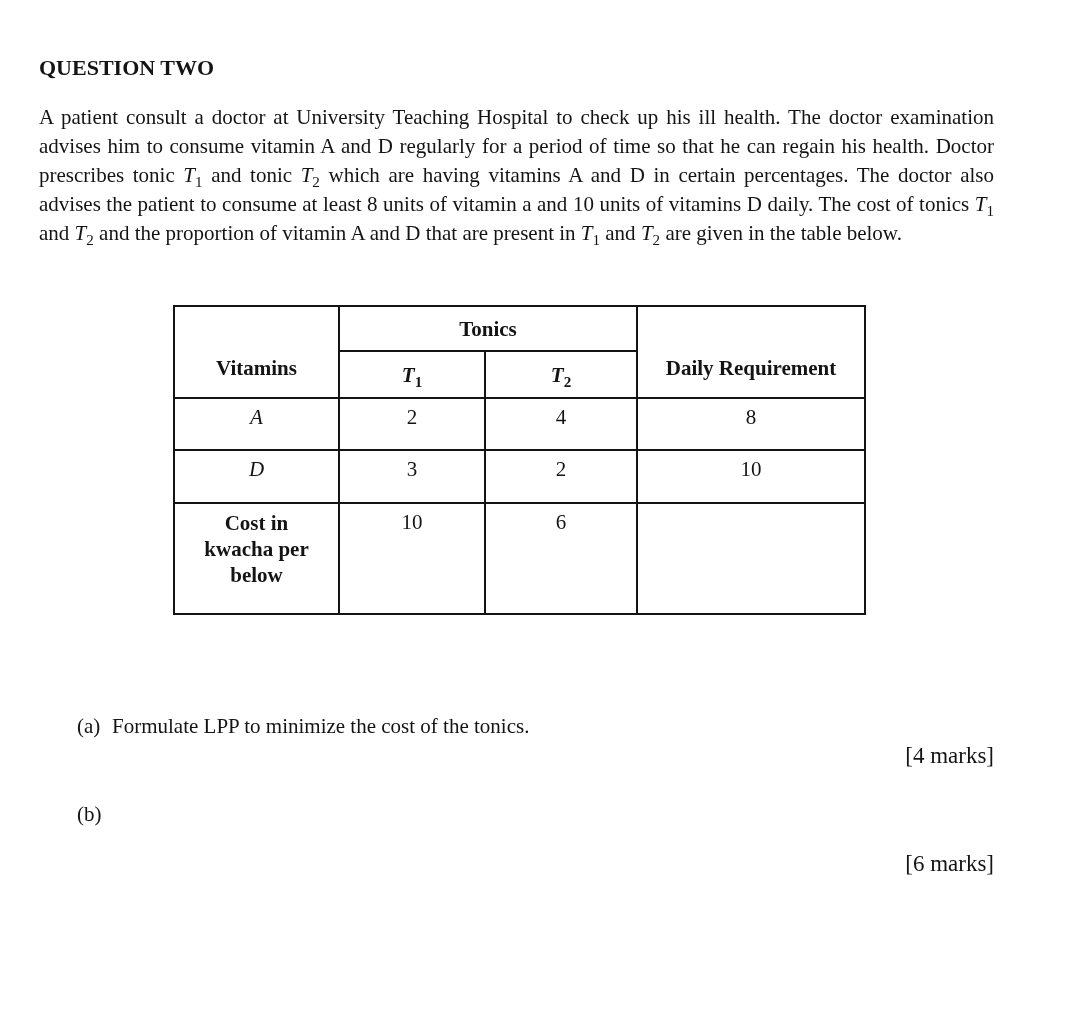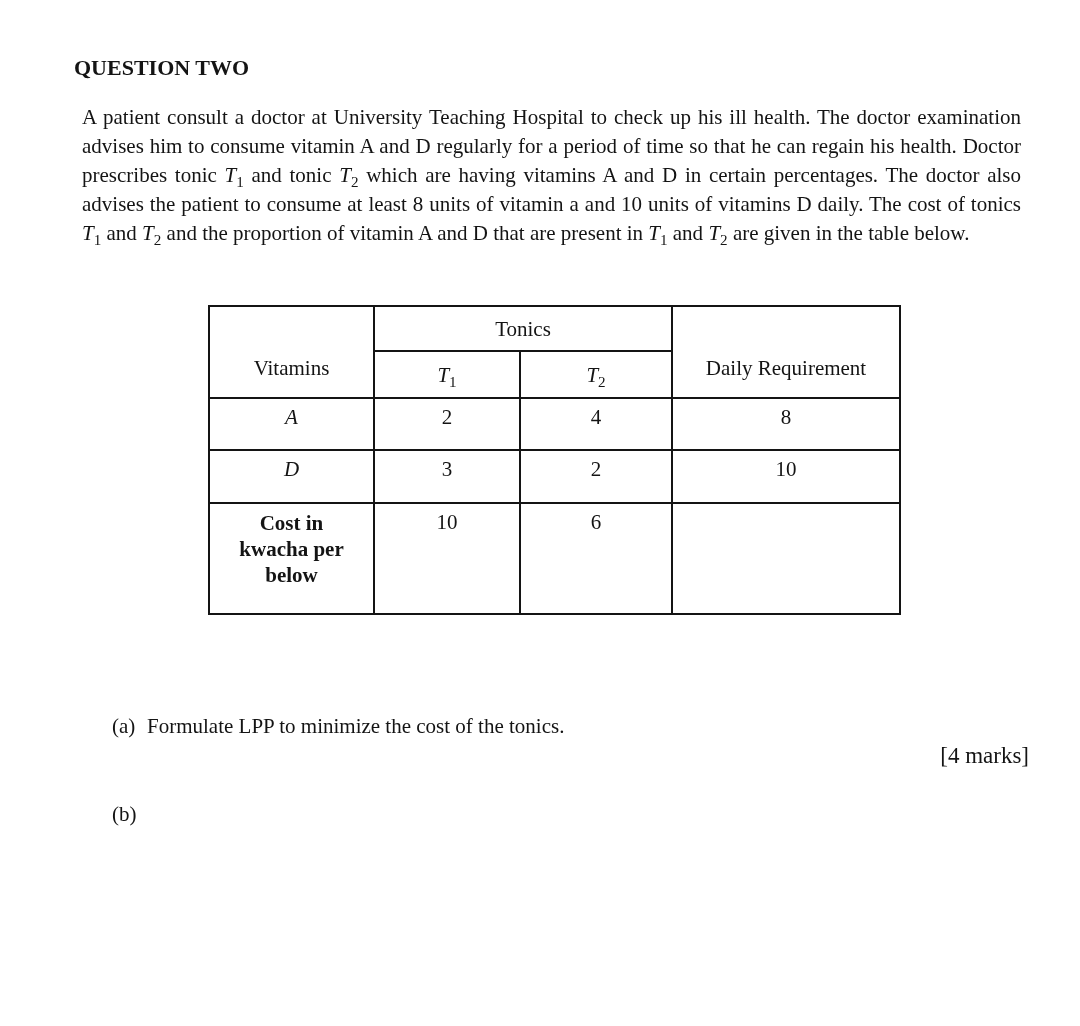--- a/index.html
+++ b/index.html
@@ -11,36 +11,36 @@
     width: 1080px;
     height: 1026px;
     overflow: hidden;
     font-family: "Liberation Serif", serif;
     color: #141414;
   }
   .page {
     box-sizing: border-box;
     width: 1080px;
     height: 1026px;
-    padding: 55px 32px 0 74px;
+    padding: 55px 32px 0 39px;
   }
   .content {
     width: 955px;
   }
   .heading {
     font-size: 22px;
     line-height: 26px;
     font-weight: bold;
     margin: 0 0 22px 0;
   }
   .para {
     font-size: 21px;
     line-height: 29px;
     text-align: justify;
-    margin: 8px;
+    margin: 0;
   }
   .mathvar {
     font-style: italic;
   }
   .mathvar sub {
     font-style: normal;
     font-size: 0.72em;
     line-height: 0;
   }
   table.vit-table {
@@ -51,21 +51,21 @@
   }
   .vit-table td {
     border: 2px solid #141414;
     text-align: center;
     font-size: 21px;
     line-height: 26px;
     vertical-align: top;
     padding: 5px 4px 0 4px;
   }
   .vit-table td.hdr {
-    font-weight: normal;
+    font-weight: bold;
   }
   .vit-table td.hdr-span {
     vertical-align: bottom;
     padding-bottom: 16px;
   }
   .vit-table td.hdr-tonics {
     vertical-align: middle;
     padding: 0;
     height: 43px;
   }
@@ -151,15 +151,16 @@
 
     <div class="question q-a">
       <span class="q-label">(a)</span>
       <span class="q-text">Formulate LPP to minimize the cost of the tonics.</span>
     </div>
     <div class="marks marks-a">[4 marks]</div>
 
     <div class="question q-b">
       <span class="q-label">(b)</span>
     </div>
+    <div class="marks marks-b">[6 marks]</div>
 
   </div>
 </div>
 
 </body></html>

